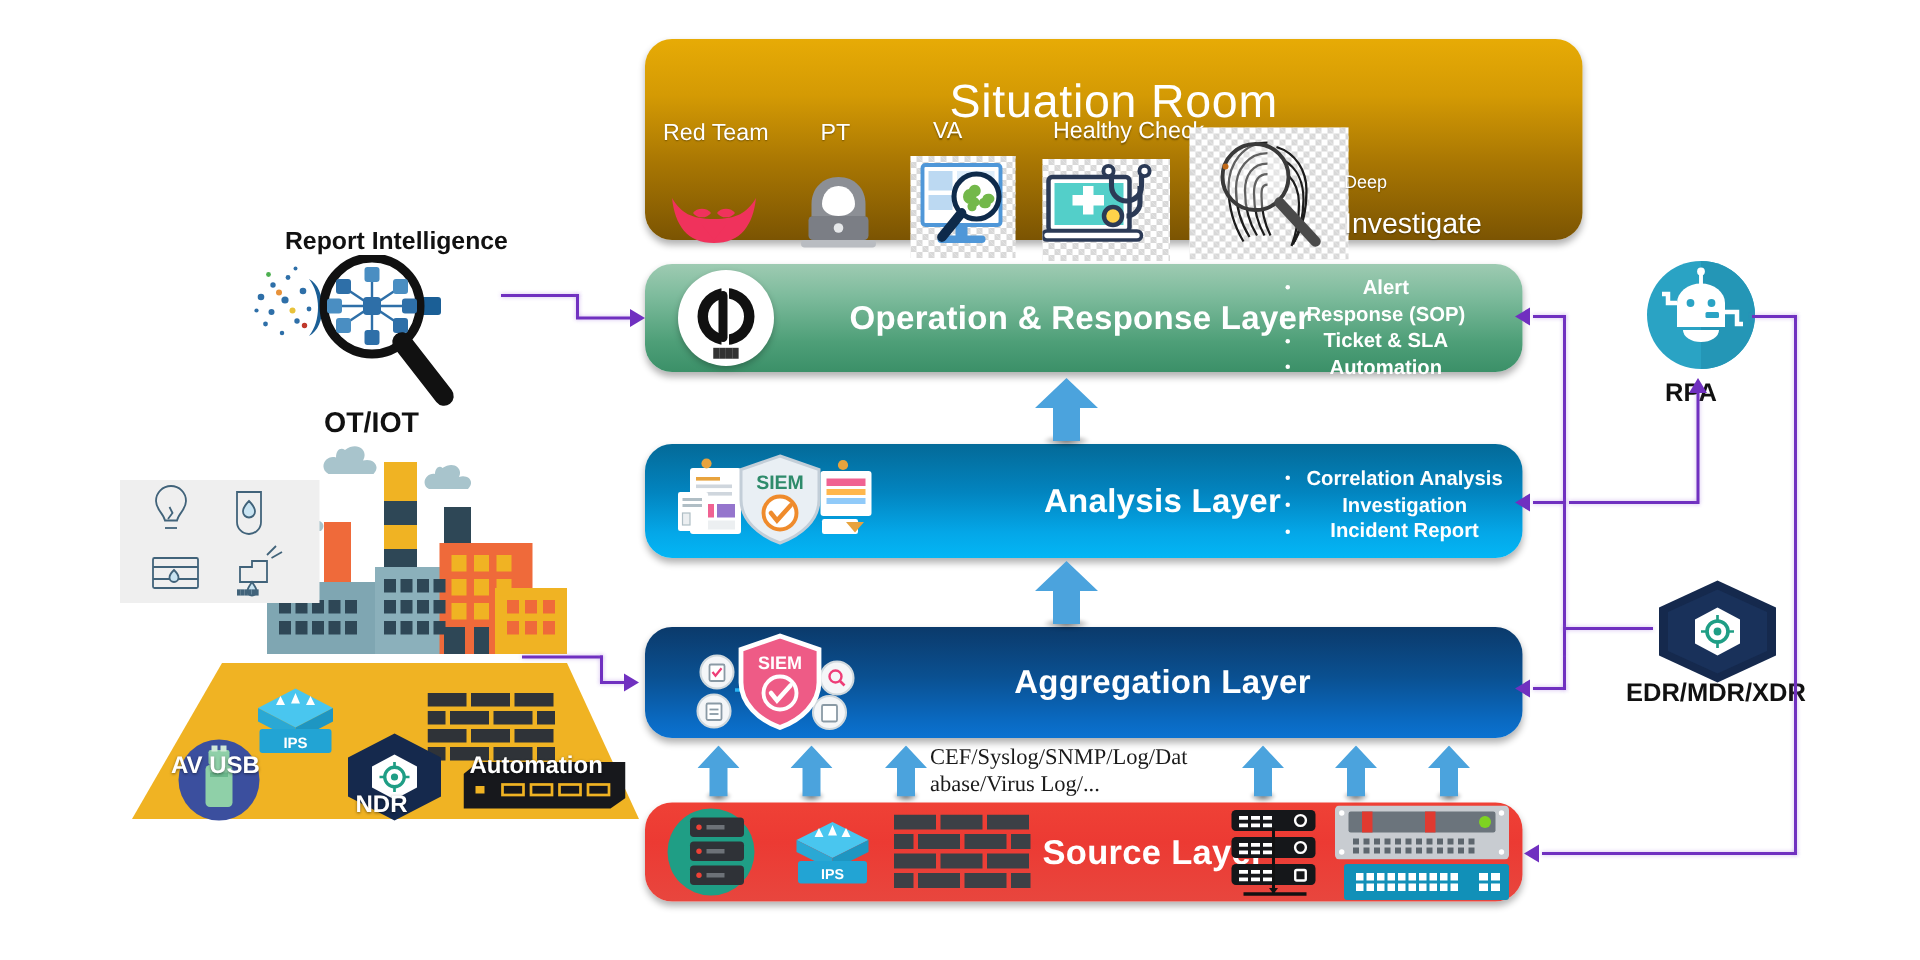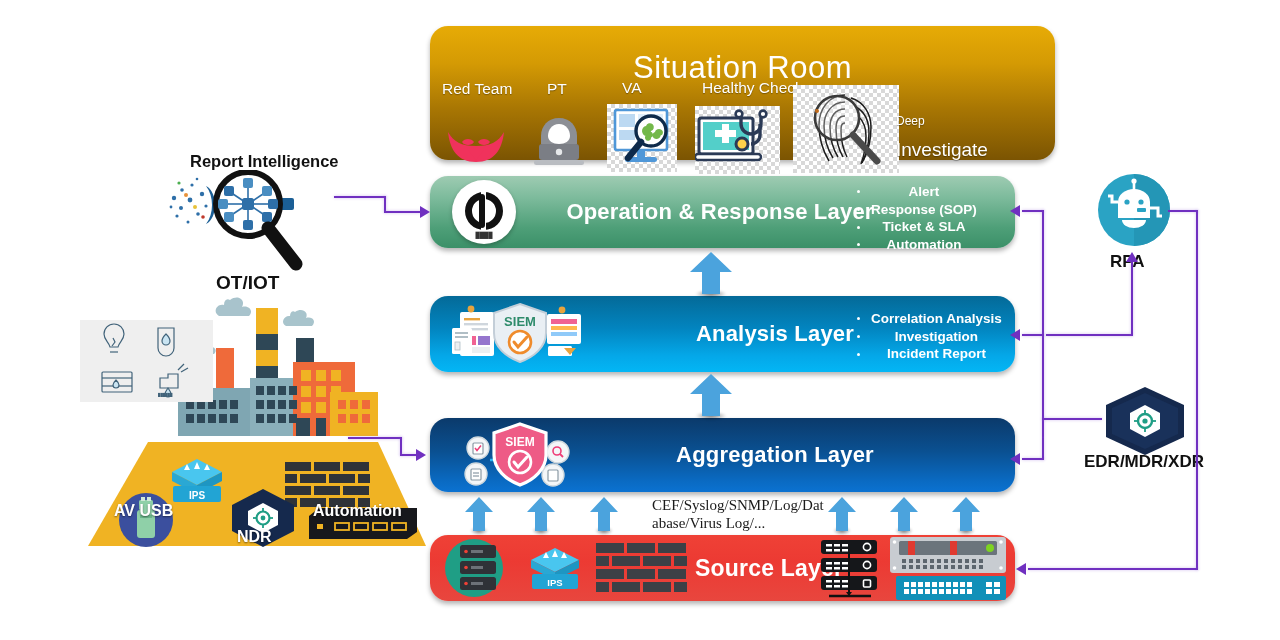--- a/index.html
+++ b/index.html
@@ -55,21 +55,21 @@
   .parrow.up{border-left:6px solid transparent;border-right:6px solid transparent;
       border-bottom:10px solid #7030c0;}
 
   
   .lbl-dark{position:absolute;color:#111;font-weight:bold;white-space:nowrap;}
   #ti-label{left:190px;top:152px;font-size:16.5px;}
   #ot-label{left:216px;top:272px;font-size:19px;}
   #rpa-label{left:1110px;top:252px;font-size:17px;}
   #edr-label{left:1084px;top:452px;font-size:17px;}
   #proto-text{position:absolute;left:620px;top:496px;width:200px;color:#1a1a1a;
-     font-size:15px;line-height:1.22;font-family:"Liberation Serif",serif;margin-left:32px;}
+     font-size:15px;line-height:1.22;font-family:"Liberation Serif",serif;}
 
   
   #iot-panel{left:80px;top:320px;width:133px;height:82px;background:#efefef;}
 
   
   .chk{background-image:
       linear-gradient(45deg,#d8d8d8 25%,transparent 25%,transparent 75%,#d8d8d8 75%),
       linear-gradient(45deg,#d8d8d8 25%,#fff 25%,#fff 75%,#d8d8d8 75%);
       background-size:8px 8px;background-position:0 0,4px 4px;}
 </style>

